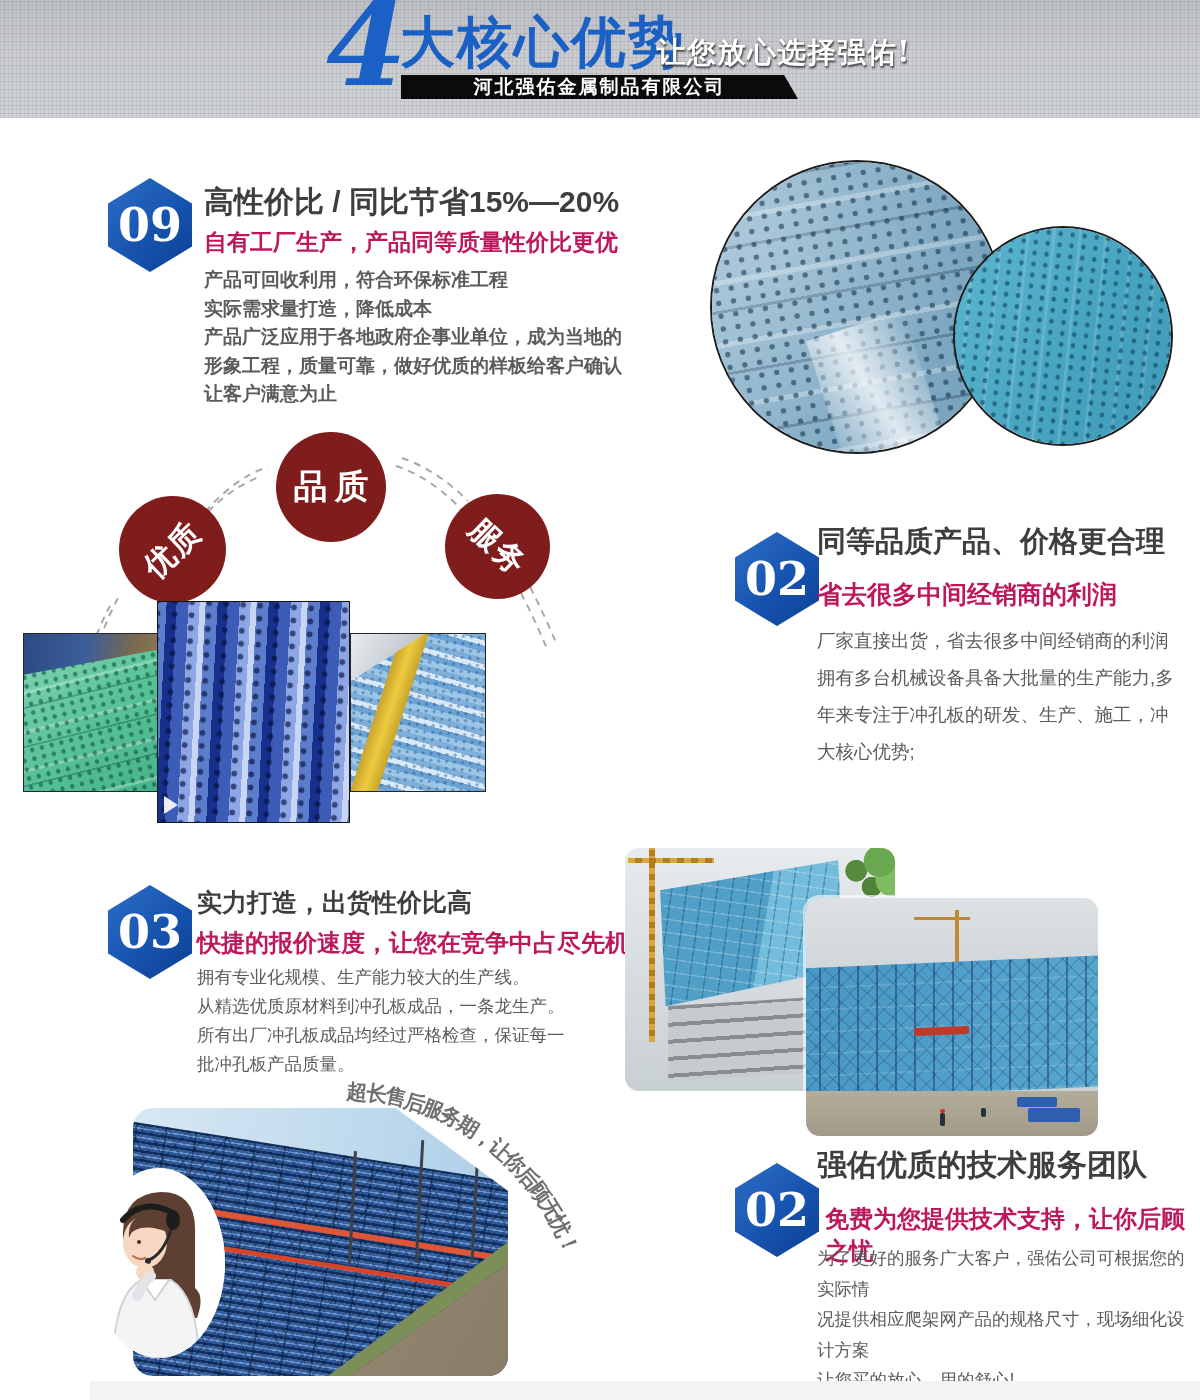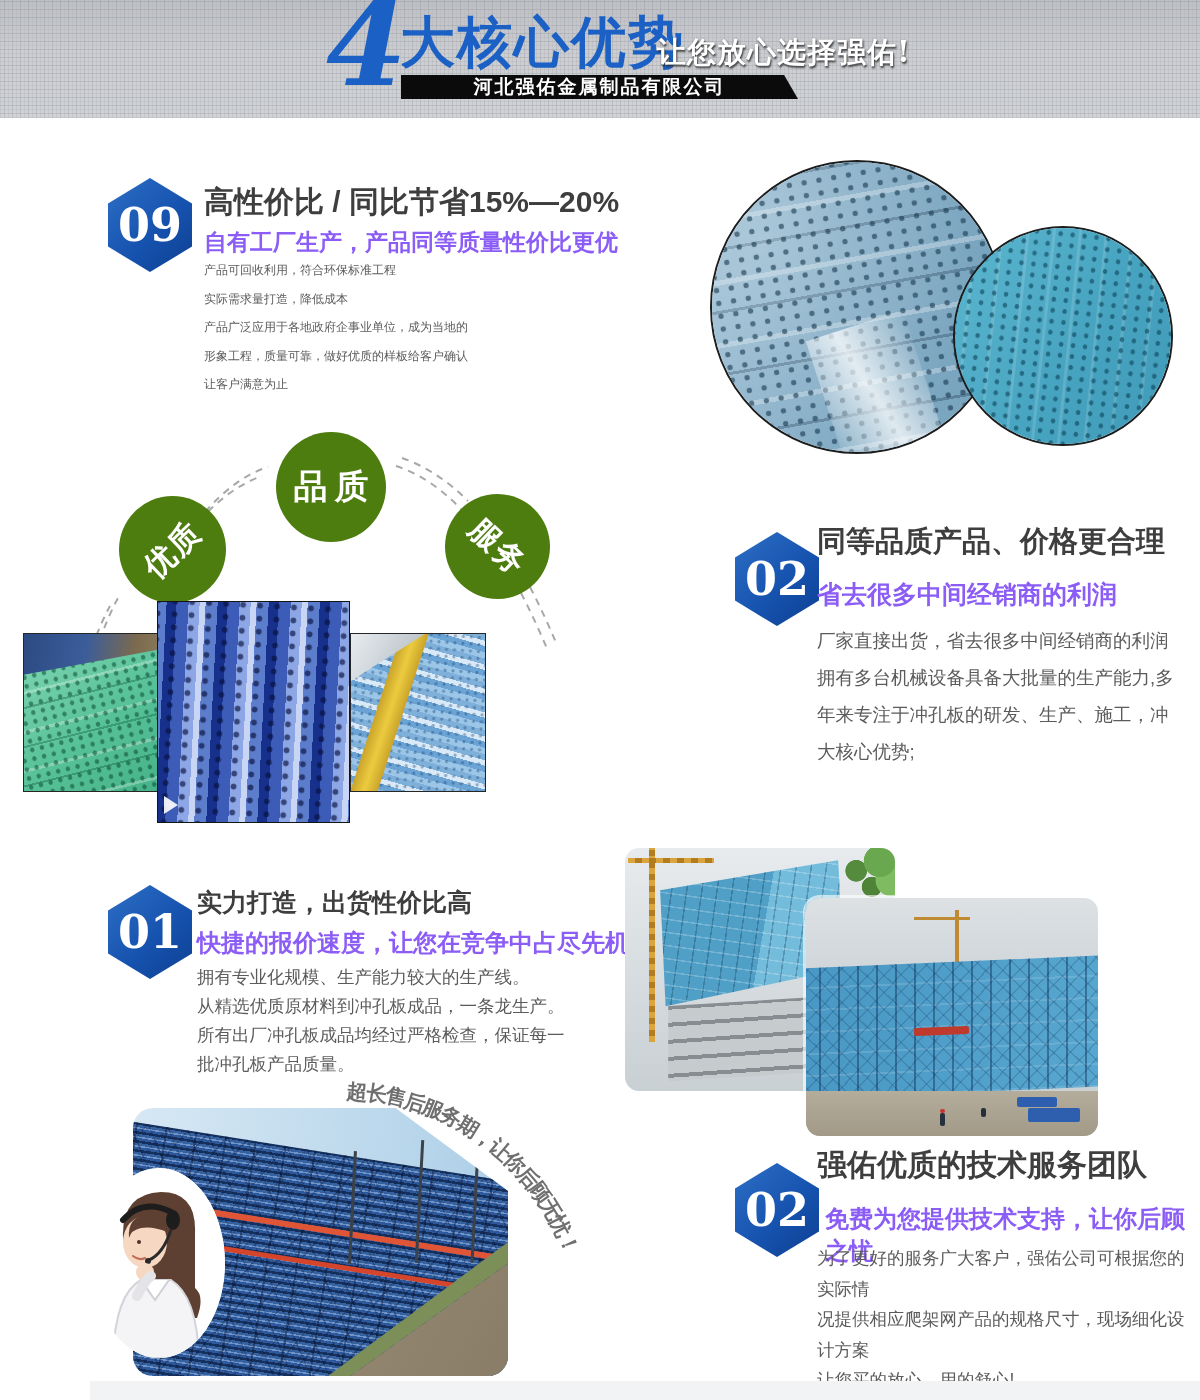--- a/index.html
+++ b/index.html
@@ -32,21 +32,21 @@
   .hdr-banner span{color:#fff;font-size:19px;font-weight:bold;letter-spacing:2px;}
 
   
   .hex{position:absolute;width:84px;height:94px;color:#fff;
     background:linear-gradient(135deg,#2e6fc6 0%,#1653af 55%,#0e3f93 100%);
     clip-path:polygon(50% 0,100% 27%,100% 73%,50% 100%,0 73%,0 27%);
     display:flex;align-items:center;justify-content:center;
     font-family:"DejaVu Serif","Liberation Serif",serif;font-size:46px;font-weight:bold;}
 
   .adv-title{position:absolute;font-weight:bold;color:#3e3e3e;}
-  .adv-sub{position:absolute;font-weight:bold;color:#8b5cf6;font-family:Liberation Serif, serif;}
+  .adv-sub{position:absolute;font-weight:bold;color:#be185d;font-family:Liberation Serif, serif;}
   .adv-body{position:absolute;color:#5b5b5b;white-space:pre-line;}
 
   
   .pcircle{position:absolute;border-radius:50%;border:2px solid #1d1d1d;overflow:hidden;}
   .pc-big{left:710px;top:160px;width:290px;height:290px;z-index:3;}
   .pc-big .fill{position:absolute;inset:-20%;
     background:
       radial-gradient(circle at 30% 30%, rgba(255,255,255,.25), rgba(255,255,255,0) 55%),
       repeating-linear-gradient(0deg, rgba(255,255,255,.28) 0 5px, rgba(255,255,255,0) 5px 34px, rgba(10,35,58,.28) 34px 37px, rgba(10,35,58,0) 37px 62px),
       linear-gradient(105deg,#a3c3d8 0%,#84adc6 45%,#6f9cb8 100%);
@@ -61,21 +61,21 @@
   .pc-small .fill{position:absolute;inset:-20%;
     background:
       repeating-linear-gradient(90deg, rgba(255,255,255,.13) 0 3px, rgba(255,255,255,0) 3px 26px),
       linear-gradient(115deg,#62bcd4 0%,#47a4c0 55%,#3c96b4 100%);
     transform:rotate(6deg);}
   .pc-small .dots{position:absolute;inset:-20%;
     background-image:radial-gradient(circle, rgba(8,62,84,.58) 2px, rgba(8,62,84,0) 2.7px);
     background-size:12px 11px;transform:rotate(6deg);}
 
   
-  .vcircle{position:absolute;border-radius:50%;background:#4d7c0f;color:#fff;
+  .vcircle{position:absolute;border-radius:50%;background:#7f1d1d;color:#fff;
     display:flex;align-items:center;justify-content:center;font-weight:bold;z-index:3;}
   .vc-a{left:119px;top:496px;width:107px;height:107px;font-size:31px;}
   .vc-a span{transform:rotate(-44deg);letter-spacing:2px;}
   .vc-b{left:276px;top:432px;width:110px;height:110px;font-size:34px;}
   .vc-b span{letter-spacing:7px;margin-left:7px;}
   .vc-c{left:445px;top:494px;width:105px;height:105px;font-size:31px;}
   .vc-c span{transform:rotate(44deg);letter-spacing:2px;}
   .dash-svg{position:absolute;left:0;top:0;z-index:2;pointer-events:none;}
 
   
@@ -217,21 +217,21 @@
       <path d="M 521 593 Q 536 622 548 651"></path>
       <path d="M 530 587 Q 545 616 557 645"></path>
     </g>
   </svg>
 
   <div class="hex" style="left:108px;top:178px;">
     <span>09</span>
   </div>
   <div class="adv-title" style="left:204px;top:182px;font-size:30px;">高性价比 / 同比节省15%—20%</div>
   <div class="adv-sub" style="left:204px;top:227px;font-size:23px;">自有工厂生产，产品同等质量性价比更优</div>
-  <div class="adv-body" style="left:204px;top:256px;font-size:12px;line-height:28.5px;">产品可回收利用，符合环保标准工程
+  <div class="adv-body" style="left:204px;top:266px;font-size:19px;line-height:28.5px;font-weight:bold;">产品可回收利用，符合环保标准工程
 实际需求量打造，降低成本
 产品广泛应用于各地政府企事业单位，成为当地的
 形象工程，质量可靠，做好优质的样板给客户确认
 让客户满意为止</div>
 
   <div class="pcircle pc-big">
     <div class="fill"></div>
     <div class="dots"></div>
     <div class="glare"></div>
   </div>
@@ -291,21 +291,21 @@
     <div class="banner-red"></div>
     <div class="ground"></div>
     <div class="worker" style="left:46%;bottom:4%;"></div>
     <div class="hat" style="left:46%;bottom:9.5%;"></div>
     <div class="worker" style="left:60%;bottom:8%;height:9px;"></div>
     <div class="pile" style="right:6%;bottom:6%;width:52px;height:14px;"></div>
     <div class="pile" style="right:14%;bottom:12%;width:40px;height:10px;"></div>
   </div>
 
   <div class="hex" style="left:108px;top:885px;">
-    <span>01</span>
+    <span>03</span>
   </div>
   <div class="adv-title" style="left:197px;top:886px;font-size:25px;">实力打造，出货性价比高</div>
   <div class="adv-sub" style="left:197px;top:927px;font-size:24px;">快捷的报价速度，让您在竞争中占尽先机</div>
   <div class="adv-body" style="left:197px;top:963px;font-size:17.5px;line-height:29px;">拥有专业化规模、生产能力较大的生产线。
 从精选优质原材料到冲孔板成品，一条龙生产。
 所有出厂冲孔板成品均经过严格检查，保证每一
 批冲孔板产品质量。</div>
 
   <div id="arc-layer">
       <span class="arc-char" style="left: 357.23px; top: 1091.6px; transform: translate(-50%, -50%) rotate(4deg);">超</span>

